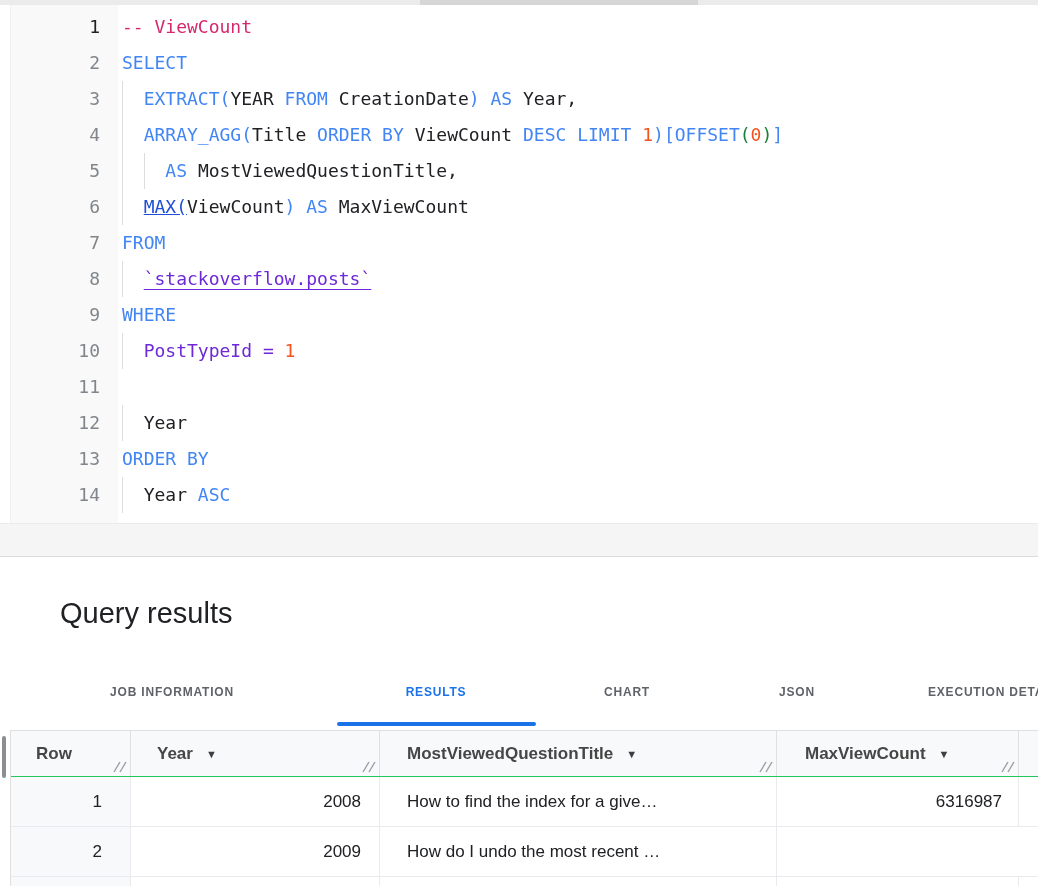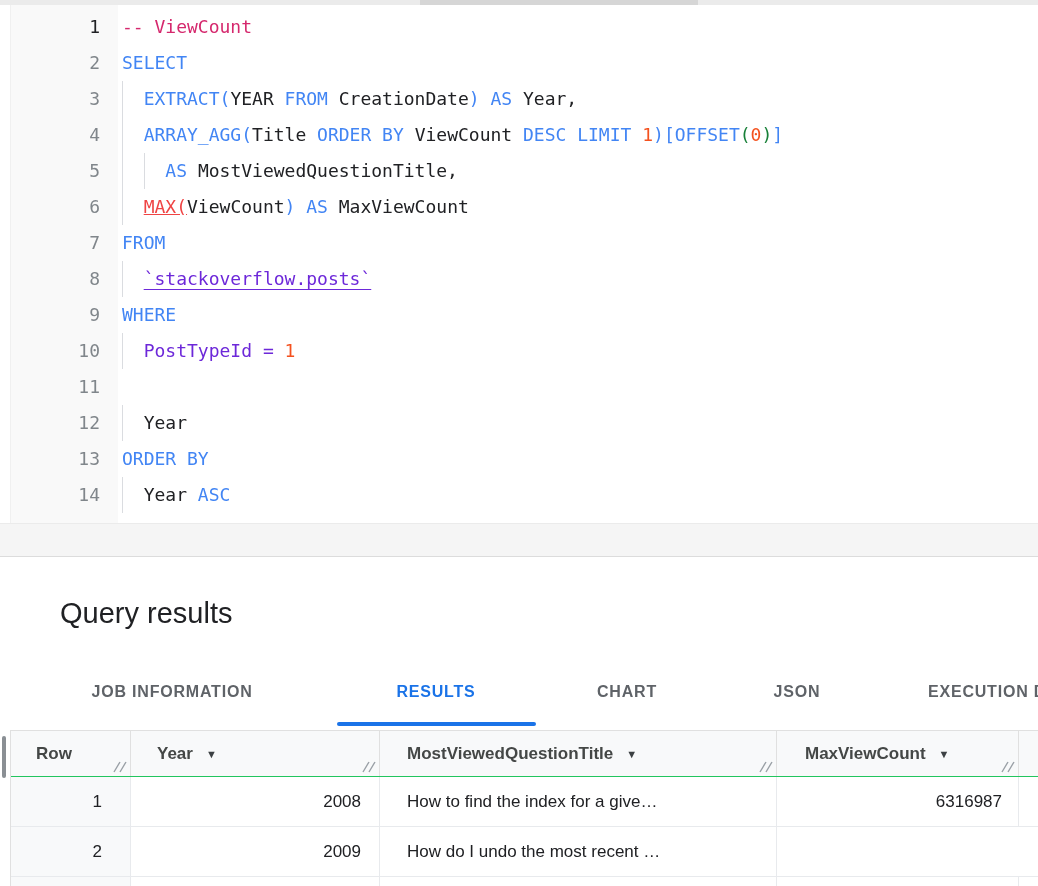--- a/index.html
+++ b/index.html
@@ -32,21 +32,21 @@
 
   
   .results-header { position: absolute; top: 566px; left: 0; width: 1038px; height: 96px;
                     background: #fff; border-bottom: 1px solid #e4e4e4;
                     display: flex; align-items: center; padding-left: 60px; }
   .results-title { font-size: 29px; font-weight: 400; color: #202124; }
 
   
   .tabs { position: absolute; top: 653px; left: 0; width: 1038px; height: 77px; background: #fff; overflow: hidden; }
   .tab { position: absolute; top: 0; bottom: 0; display: flex; align-items: center;
-         font-size: 16px; font-weight: 700; letter-spacing: 0.8px; color: #5f6368;
+         font-size: 12px; font-weight: 700; letter-spacing: 0.8px; color: #5f6368;
          white-space: nowrap; cursor: pointer; }
   .tab.centered { transform: translateX(-50%); }
   .tab.active { color: #1a73e8; }
   .tab-underline { position: absolute; bottom: 4px; left: 337px; width: 199px; height: 4px;
                    background: #1a73e8; border-radius: 2px; }
 
   
   .rtable { position: absolute; top: 730px; left: 0; width: 1038px; height: 156px; background: #fff; overflow: hidden; }
   .rtable-inner { margin-left: 10px; border-left: 1px solid #e0e0e0; }
   .grid-row { display: grid; grid-template-columns: 119px 249px 397px 242px 1fr; }
@@ -78,21 +78,21 @@
 <div class="left-mini-scroll"></div>
 
 <div class="editor">
   <div class="gutter-bg"></div>
   <div class="editor-lines">
       <div class="code-line"><div class="ln active">1</div><div class="code" style="padding-left: 4px;"><span style="color: rgb(213, 40, 109);">-- ViewCount</span></div></div>
       <div class="code-line"><div class="ln">2</div><div class="code" style="padding-left: 4px;"><span style="color: rgb(66, 133, 244);">SELECT</span></div></div>
       <div class="code-line"><div class="ln">3</div><div class="code" style="padding-left: 25.68px;"><span class="guide" style="left: 4px;"></span><span style="color: rgb(66, 133, 244);">EXTRACT(</span><span style="color: rgb(32, 33, 36);">YEAR </span><span style="color: rgb(66, 133, 244);">FROM </span><span style="color: rgb(32, 33, 36);">CreationDate</span><span style="color: rgb(66, 133, 244);">) AS </span><span style="color: rgb(32, 33, 36);">Year,</span></div></div>
       <div class="code-line"><div class="ln">4</div><div class="code" style="padding-left: 25.68px;"><span class="guide" style="left: 4px;"></span><span style="color: rgb(66, 133, 244);">ARRAY_AGG(</span><span style="color: rgb(32, 33, 36);">Title </span><span style="color: rgb(66, 133, 244);">ORDER BY </span><span style="color: rgb(32, 33, 36);">ViewCount </span><span style="color: rgb(66, 133, 244);">DESC LIMIT </span><span style="color: rgb(244, 81, 30);">1</span><span style="color: rgb(66, 133, 244);">)[OFFSET</span><span style="color: rgb(24, 128, 56);">(</span><span style="color: rgb(244, 81, 30);">0</span><span style="color: rgb(24, 128, 56);">)</span><span style="color: rgb(66, 133, 244);">]</span></div></div>
       <div class="code-line"><div class="ln">5</div><div class="code" style="padding-left: 47.36px;"><span class="guide" style="left: 4px;"></span><span class="guide" style="left: 25.68px;"></span><span style="color: rgb(66, 133, 244);">AS </span><span style="color: rgb(32, 33, 36);">MostViewedQuestionTitle,</span></div></div>
-      <div class="code-line"><div class="ln">6</div><div class="code" style="padding-left: 25.68px;"><span class="guide" style="left: 4px;"></span><span style="color: #ef4444; text-decoration: underline;">MAX(</span><span style="color: rgb(32, 33, 36);">ViewCount</span><span style="color: rgb(66, 133, 244);">) AS </span><span style="color: rgb(32, 33, 36);">MaxViewCount</span></div></div>
+      <div class="code-line"><div class="ln">6</div><div class="code" style="padding-left: 25.68px;"><span class="guide" style="left: 4px;"></span><span style="color: #1d4ed8; text-decoration: underline;">MAX(</span><span style="color: rgb(32, 33, 36);">ViewCount</span><span style="color: rgb(66, 133, 244);">) AS </span><span style="color: rgb(32, 33, 36);">MaxViewCount</span></div></div>
       <div class="code-line"><div class="ln">7</div><div class="code" style="padding-left: 4px;"><span style="color: rgb(66, 133, 244);">FROM</span></div></div>
       <div class="code-line"><div class="ln">8</div><div class="code" style="padding-left: 25.68px;"><span class="guide" style="left: 4px;"></span><span class="tbl-link" style="color: #6d28d9;">`stackoverflow.posts`</span></div></div>
       <div class="code-line"><div class="ln">9</div><div class="code" style="padding-left: 4px;"><span style="color: rgb(66, 133, 244);">WHERE</span></div></div>
       <div class="code-line"><div class="ln">10</div><div class="code" style="padding-left: 25.68px;"><span class="guide" style="left: 4px;"></span><span style="color: #6d28d9;">PostTypeId = </span><span style="color: rgb(244, 81, 30);">1</span></div></div>
       <div class="code-line"><div class="ln">11</div></div>
       <div class="code-line"><div class="ln">12</div><div class="code" style="padding-left: 25.68px;"><span class="guide" style="left: 4px;"></span><span style="color: rgb(32, 33, 36);">Year</span></div></div>
       <div class="code-line"><div class="ln">13</div><div class="code" style="padding-left: 4px;"><span style="color: rgb(66, 133, 244);">ORDER BY</span></div></div>
       <div class="code-line"><div class="ln">14</div><div class="code" style="padding-left: 25.68px;"><span class="guide" style="left: 4px;"></span><span style="color: rgb(32, 33, 36);">Year </span><span style="color: rgb(66, 133, 244);">ASC</span></div></div>
     </div>
 </div>

